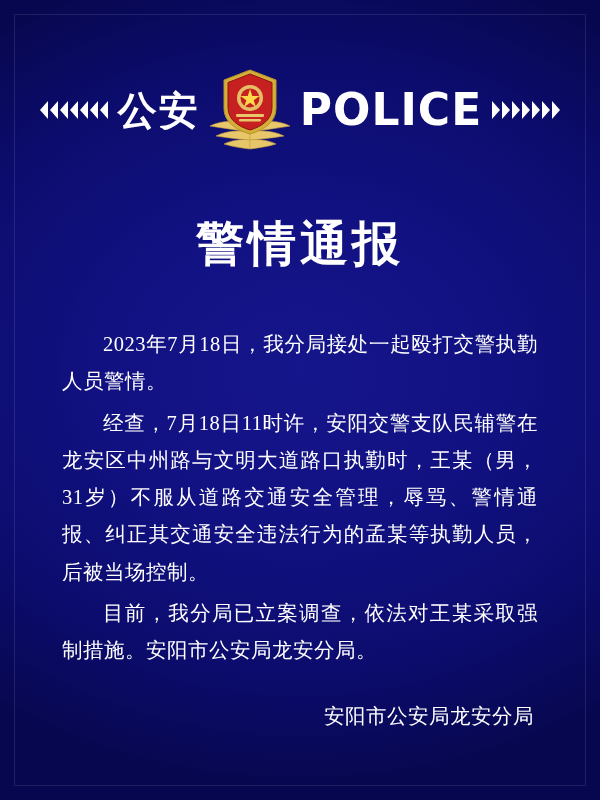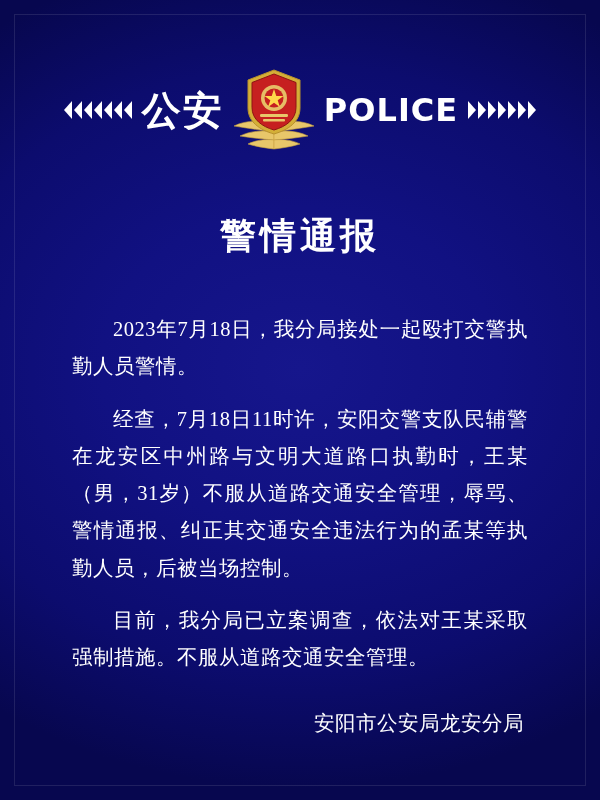--- a/index.html
+++ b/index.html
@@ -13,21 +13,21 @@
     font-family: "Liberation Serif", "DejaVu Serif", serif;
     overflow: hidden;
   }
   .poster {
     position: relative;
     width: 600px;
     height: 800px;
     box-sizing: border-box;
     background:
       radial-gradient(ellipse 520px 420px at 50% 46%, #16168c 0%, #111182 38%, #0c0c6e 72%, #07074f 100%);
-    padding: 24px 26px;
+    padding: 24px 16px;
   }
   .inner-frame {
     position: absolute;
     left: 14px;
     top: 14px;
     right: 14px;
     bottom: 14px;
     border: 1px solid rgba(255,255,255,0.10);
     pointer-events: none;
   }
@@ -70,52 +70,52 @@
   .emblem-wrap {
     width: 88px;
     height: 92px;
     position: relative;
     margin: 0 6px;
     flex: 0 0 auto;
   }
   .title-police {
     font-family: "DejaVu Sans", sans-serif;
     font-weight: bold;
-    font-size: 32px;
+    font-size: 44px;
     color: #ffffff;
     letter-spacing: 1px;
     line-height: 1;
     white-space: nowrap;
   }
 
   
   .emblem-svg { display: block; }
 
   
   .doc-title {
     text-align: center;
     color: #ffffff;
     font-family: "DejaVu Sans", sans-serif;
     font-weight: bold;
-    font-size: 36px;
+    font-size: 48px;
     letter-spacing: 4px;
     margin-top: 54px;
   }
 
   
   .body-text {
     margin: 50px 46px 0 46px;
     color: #ffffff;
     font-size: 20.5px;
     line-height: 1.82;
     letter-spacing: 0.5px;
     text-align: justify;
   }
   .body-text p {
-    margin: 15px 0 2px 0;
+    margin: 4px 0 2px 0;
     text-indent: 2em;
   }
   .signature {
     margin: 28px 46px 0 46px;
     color: #ffffff;
     font-size: 20.5px;
     line-height: 1.8;
     text-align: right;
     letter-spacing: 0.5px;
   }
@@ -175,19 +175,19 @@
       <span class="chev right"></span>
       <span class="chev right"></span>
     </div>
   </div>
 
   <div class="doc-title">警情通报</div>
 
   <div class="body-text">
     <p>2023年7月18日，我分局接处一起殴打交警执勤人员警情。</p>
     <p>经查，7月18日11时许，安阳交警支队民辅警在龙安区中州路与文明大道路口执勤时，王某（男，31岁）不服从道路交通安全管理，辱骂、警情通报、纠正其交通安全违法行为的孟某等执勤人员，后被当场控制。</p>
-    <p>目前，我分局已立案调查，依法对王某采取强制措施。不服从道路交通安全管理。</p>
+    <p>目前，我分局已立案调查，依法对王某采取强制措施。安阳市公安局龙安分局。</p>
   </div>
 
   <div class="signature">
     <div>安阳市公安局龙安分局</div>
   </div>
 </div>
 
 </body></html>

